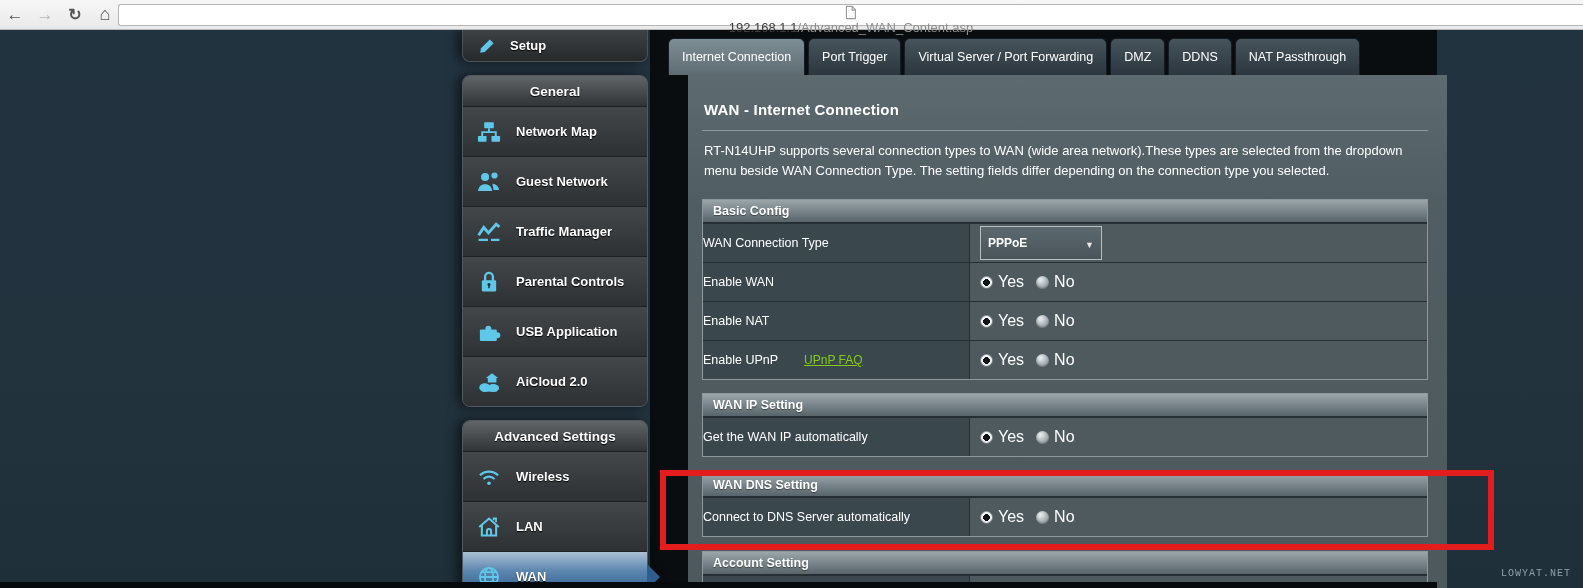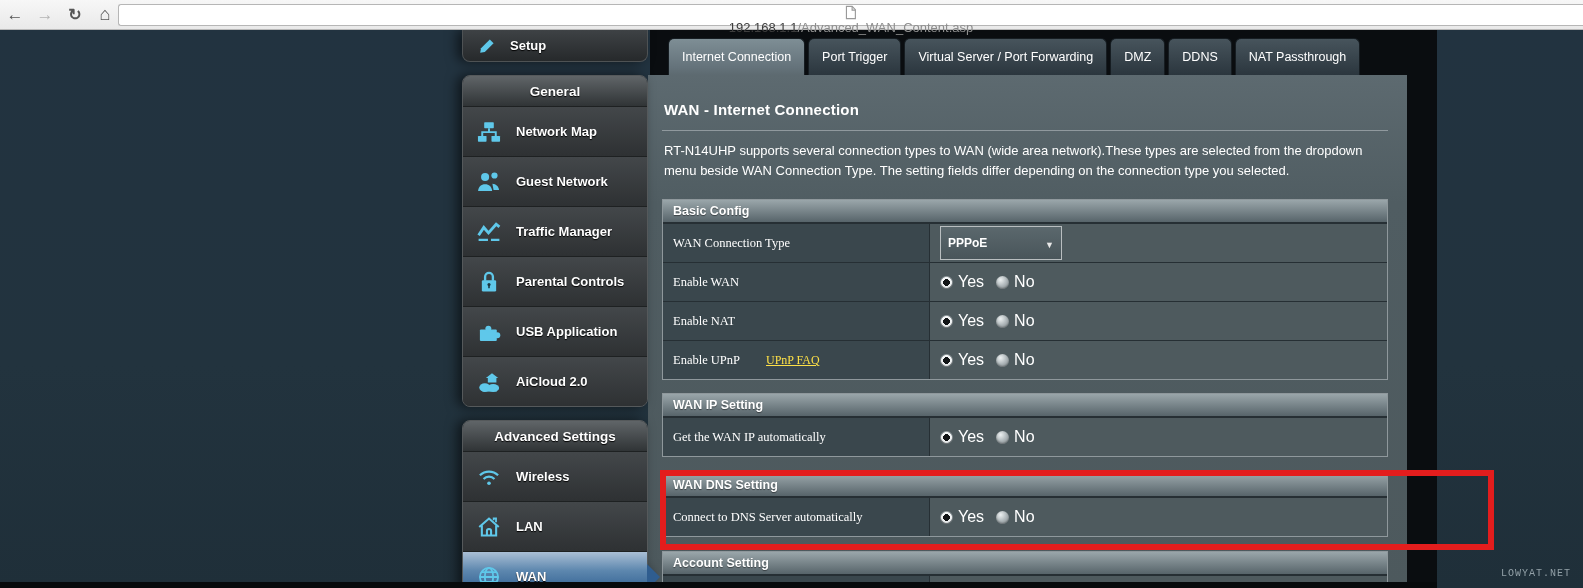--- a/index.html
+++ b/index.html
@@ -49,42 +49,42 @@
 
   
   .tabs { position:absolute; left:668px; top:8px; display:flex; z-index:4; }
   .tab { height:37px; padding:0 13px; display:flex; align-items:center; margin-right:3px;
     color:#fff; font-size:12.5px; white-space:nowrap; cursor:pointer;
     background:linear-gradient(180deg,#47545c,#2b363e); border:1px solid #161d22; border-bottom:none;
     border-radius:6px 6px 0 0; }
   .tab.active { background:linear-gradient(180deg,#7e8e95,#64727a 80%,#5d6a70); }
 
   
-  .panel { position:absolute; left:648px; top:45px; width:759px; height:513px; z-index:3;
+  .panel { position:absolute; left:688px; top:45px; width:759px; height:513px; z-index:3;
     background:linear-gradient(180deg,#5d6a70 0%,#505d62 25%,#4d595d 100%);
     padding:0 19px 0 14px; color:#fff; }
   .page-title { margin:26px 0 0 2px; font-size:15px; font-weight:bold; letter-spacing:0.2px; }
   .title-divider { border:none; border-top:1px solid #90999e; margin:12px 0 0; }
   .page-desc { margin:10px 2px 0; font-size:13px; line-height:1.55; max-width:742px; }
 
   .section { margin-top:13px; border:1px solid #8f989c; }
   .section.first { margin-top:18px; }
   .section.dns { margin-top:16px; }
   .section.account { margin-top:14px; border-bottom:none; }
   .sec-header { height:23px; display:flex; align-items:center; padding:0 10px;
     background:linear-gradient(180deg,#9aa6aa,#57646a); font-size:12.5px; font-weight:bold;
     text-shadow:0 1px 1px rgba(0,0,0,.45); border-bottom:1px solid #262f34; }
   .row { display:flex; height:39px; border-top:1px solid #262f34; }
   .row:first-of-type { border-top:none; }
   .cell-label { flex:none; width:267px; background:#3a474d; display:flex; align-items:center;
-    padding-left:10px; font-size:12.5px; border-right:1px solid #262f34; gap:26px;font-family:Liberation Serif, serif; }
+    font-size:12.5px; border-right:1px solid #262f34; gap:26px; }
   .cell-value { flex:1; background:#4e5a5e; display:flex; align-items:center; padding-left:10px; }
   .row.stub { height:18px; }
 
-  .faq-link { color:#fde047; font-size:12px; text-decoration:underline; cursor:pointer; }
+  .faq-link { color:#84cc16; font-size:12px; text-decoration:underline; cursor:pointer; }
 
   .select-box { width:122px; height:34px; border:1px solid #b9bec0; background:linear-gradient(180deg,#5b686d,#49555a);
     display:flex; align-items:center; justify-content:space-between; padding:0 7px; cursor:pointer; }
   .select-box .val { font-size:12px; font-weight:bold; }
   .select-arrow::before { content:"\25BC"; font-size:9px; color:#e8e8e8; }
 
   .radio { display:inline-block; width:13px; height:13px; border-radius:50%; cursor:pointer; vertical-align:middle;
     background:radial-gradient(circle at 35% 30%, #ecf0f1 0%, #aeb6b9 50%, #78828640 100%), #8d969a;
     box-shadow:inset 0 -1px 2px rgba(0,0,0,.35); }
   .radio.sel { background:radial-gradient(circle, #121517 0 3.2px, #f3f6f7 3.4px 5.3px, #98a1a5 5.5px); }

